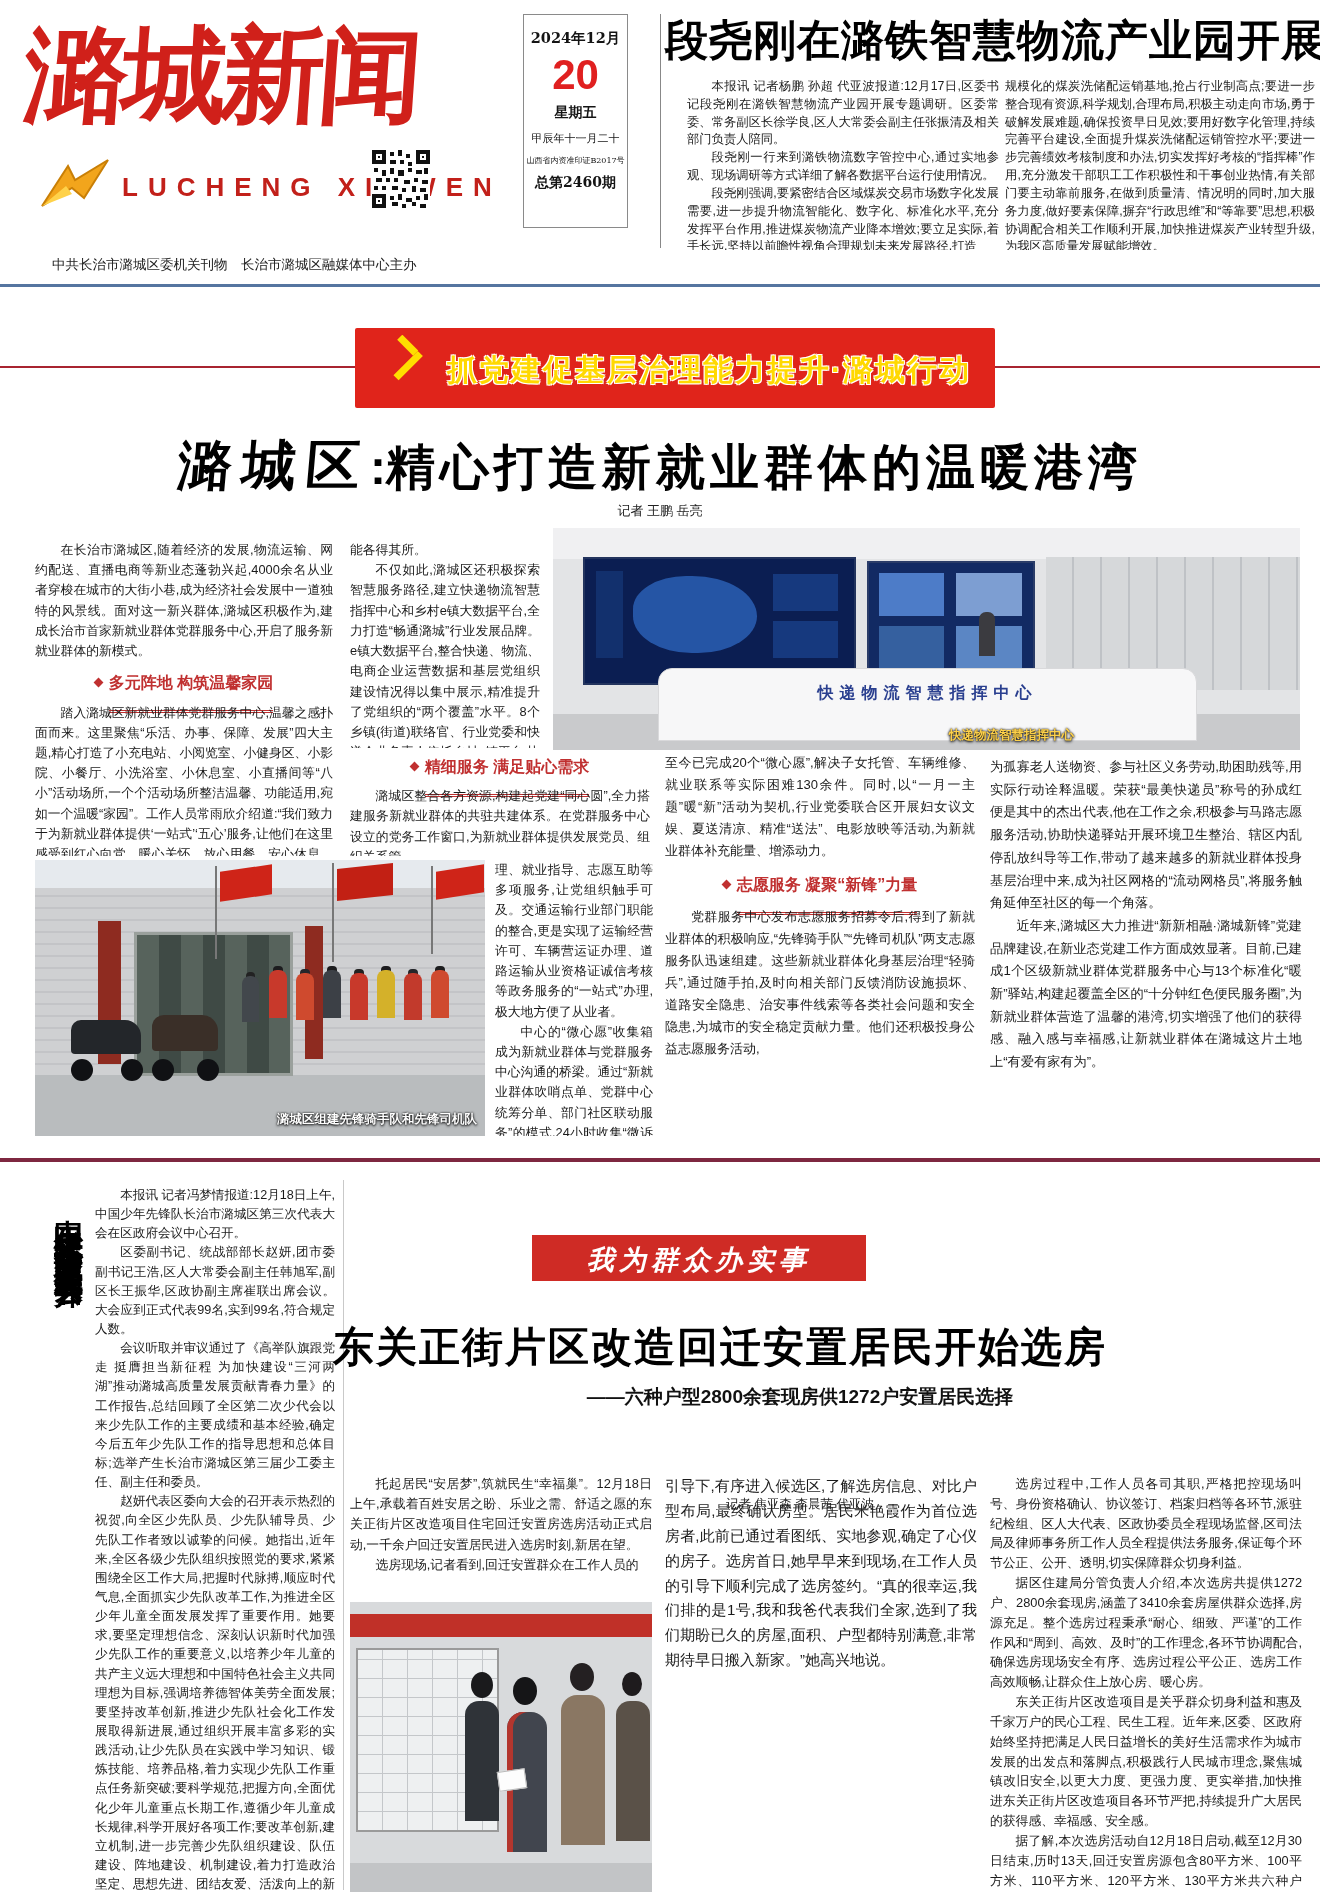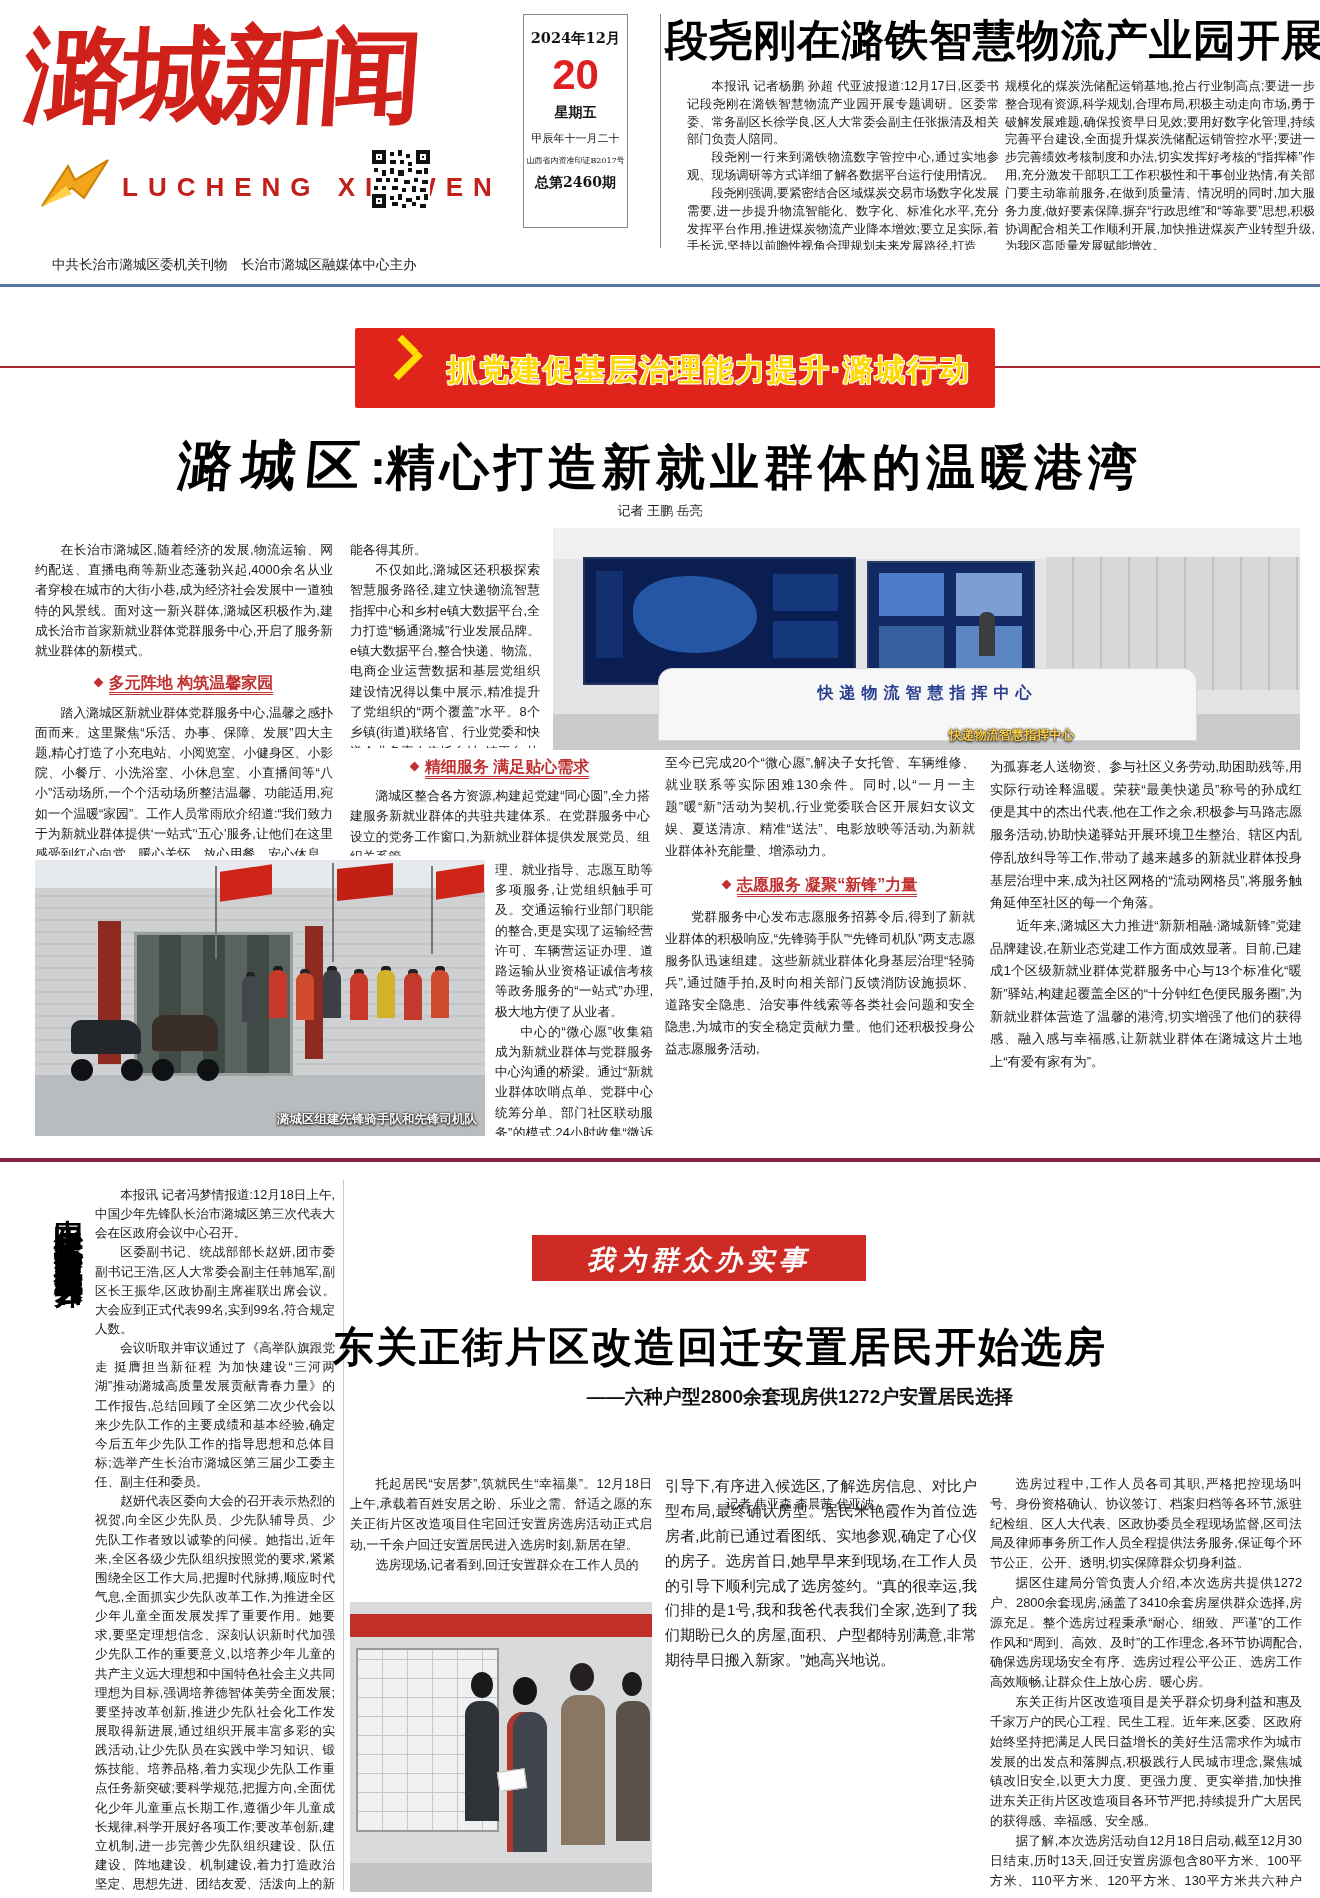--- a/index.html
+++ b/index.html
@@ -4,21 +4,21 @@
 <style>
   html,body{margin:0;padding:0}
   body{width:1320px;height:1898px;position:relative;background:#fff;
        font-family:"Liberation Sans",sans-serif;color:#141414;overflow:hidden}
   .abs{position:absolute}
   .bt{font-size:12.8px;line-height:1.58;text-align:justify;overflow:hidden;color:#1a1a1a}
   .bt p{margin:0;text-indent:2em}
   .bt p.noind{text-indent:0}
   .subhead{color:#c03030;font-weight:bold;font-size:16px;text-align:center;margin:9px 0 7px;text-indent:0}
   .subhead .bullet{display:inline-block;width:7px;height:7px;background:#c03030;transform:rotate(45deg);margin-right:7px;vertical-align:2px}
-  .subhead .t{border-bottom:3px double #c03030;padding-bottom:1px}
+  .subhead .t{border-bottom:3px double #c03030;padding-bottom:19px}
   .hairline{height:2px;background:#a82430}
   .caption{position:absolute;font-size:12.5px;font-weight:bold;color:#fff;text-shadow:0 1px 3px #000,0 0 2px #000}
   .headline-black{font-weight:900;color:#000}
 </style>
 </head>
 <body>
 
 <div class="abs" style="left:0;top:0;width:660px;height:284px">
   <div class="abs" style="left:25px;top:2px;font-family:'DejaVu Serif',serif;font-weight:900;font-size:104px;line-height:1.4;color:#d0201a;letter-spacing:-6px;transform:skewX(-4deg)">潞城新闻</div>
   <span class="abs" style="left:38px;top:156px;width:74px;height:54px">

